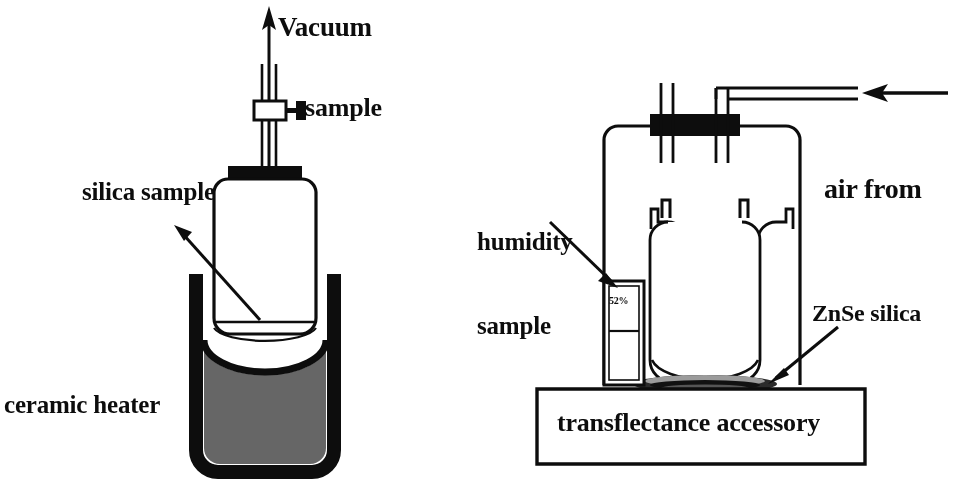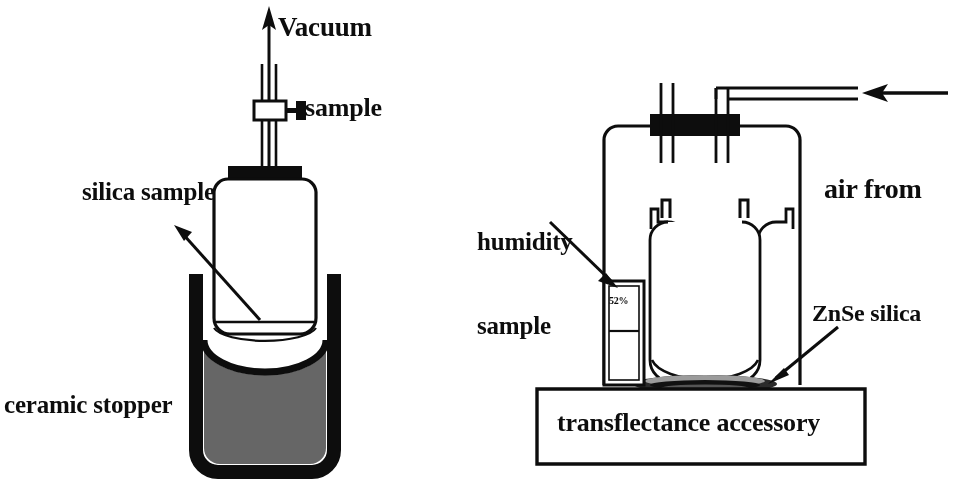--- a/index.html
+++ b/index.html
@@ -194,21 +194,21 @@
       <path d="M 537 389 L 865 389 L 865 464 L 537 464 Z" fill="#ffffff" stroke="#0d0d0d" stroke-width="3.4"></path>
     </g>
   </svg>
 
   <div class="lbl lbl-vacuum">Vacuum</div>
 
   <div class="lbl lbl-stopper">sample</div>
 
   <div class="lbl lbl-silica">silica sample</div>
 
-  <div class="lbl lbl-ceramic">ceramic stopper</div>
+  <div class="lbl lbl-ceramic">ceramic heater</div>
 
   <div class="lbl lbl-humidity">
     <div>humidity</div>
     <div>sample</div>
   </div>
 
   <div class="lbl lbl-airfrom">
     <div>air from</div>
   </div>
 

